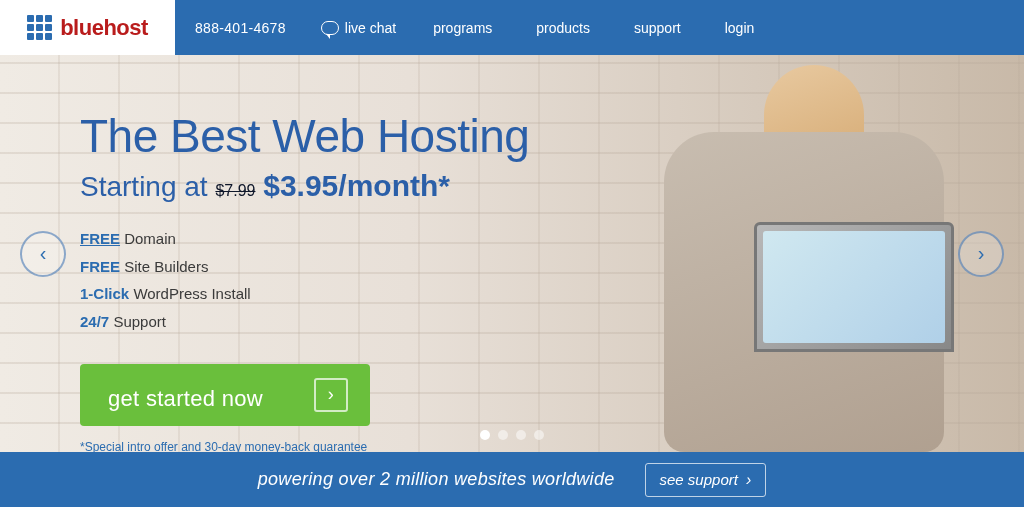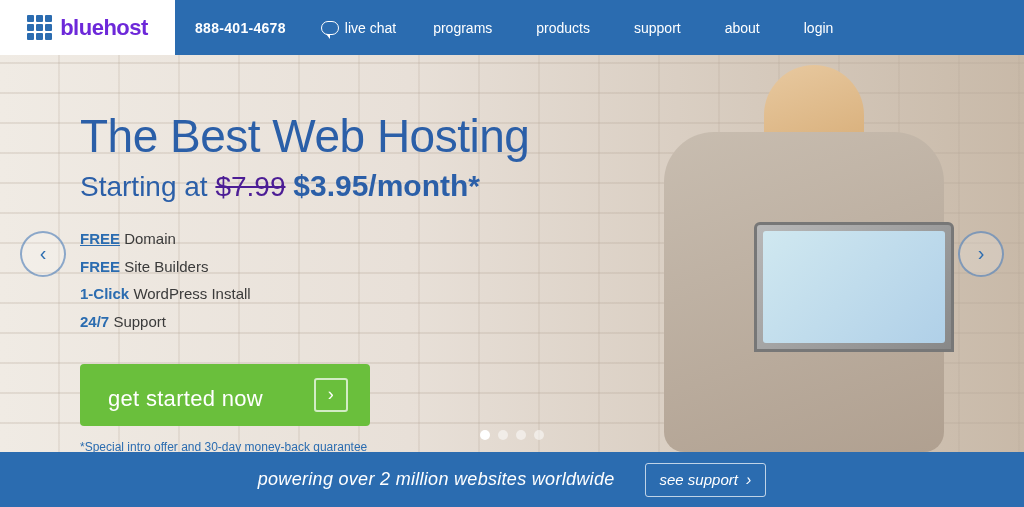--- a/index.html
+++ b/index.html
@@ -29,36 +29,36 @@
       grid-template-rows: repeat(3, 7px);
       gap: 2px;
     }
     .logo-dot {
       width: 7px;
       height: 7px;
       background: #2b6cb0;
       border-radius: 1px;
     }
     .logo-text {
-      color: #6d28d9;
+      color: #b91c1c;
       font-size: 22px;
       font-weight: 700;
       letter-spacing: -0.5px;
     }
     .nav {
       display: flex;
       align-items: center;
       height: 55px;
       flex: 1;
     }
     .nav-phone {
       color: #fff;
       font-size: 14px;
       padding: 0 20px;
-      font-weight: 700;
+      font-weight: 400;
       letter-spacing: 0.3px;
     }
     .nav-chat {
       color: #fff;
       font-size: 14px;
       padding: 0 15px;
       display: flex;
       align-items: center;
       gap: 6px;
     }
@@ -199,22 +199,22 @@
       letter-spacing: -0.5px;
     }
     .hero-subtitle {
       font-size: 28px;
       font-weight: 300;
       color: #2b5fa8;
       margin-bottom: 22px;
     }
     .hero-subtitle .price-old {
       text-decoration: line-through;
-      color: #4c1d95;
-      font-size: 28px;
+      color: #0f172a;
+      font-size: 16px;
     }
     .hero-subtitle .price-new {
       color: #2b5fa8;
       font-size: 30px;
       font-weight: 600;
     }
     .hero-features {
       list-style: none;
       margin-bottom: 28px;
     }
@@ -363,23 +363,20 @@
       <span>live chat</span>
     </span>
     <a class="nav-item">
       <span>programs</span>
     </a>
     <a class="nav-item">
       <span>products</span>
     </a>
     <a class="nav-item">
       <span>support</span>
-    </a>
-    <a class="nav-item">
-      <span>about</span>
     </a>
     <a class="nav-item">
       <span>login</span>
     </a>
   </nav>
 </header>
 
 <section class="hero">
   <div class="hero-bg"></div>
 

